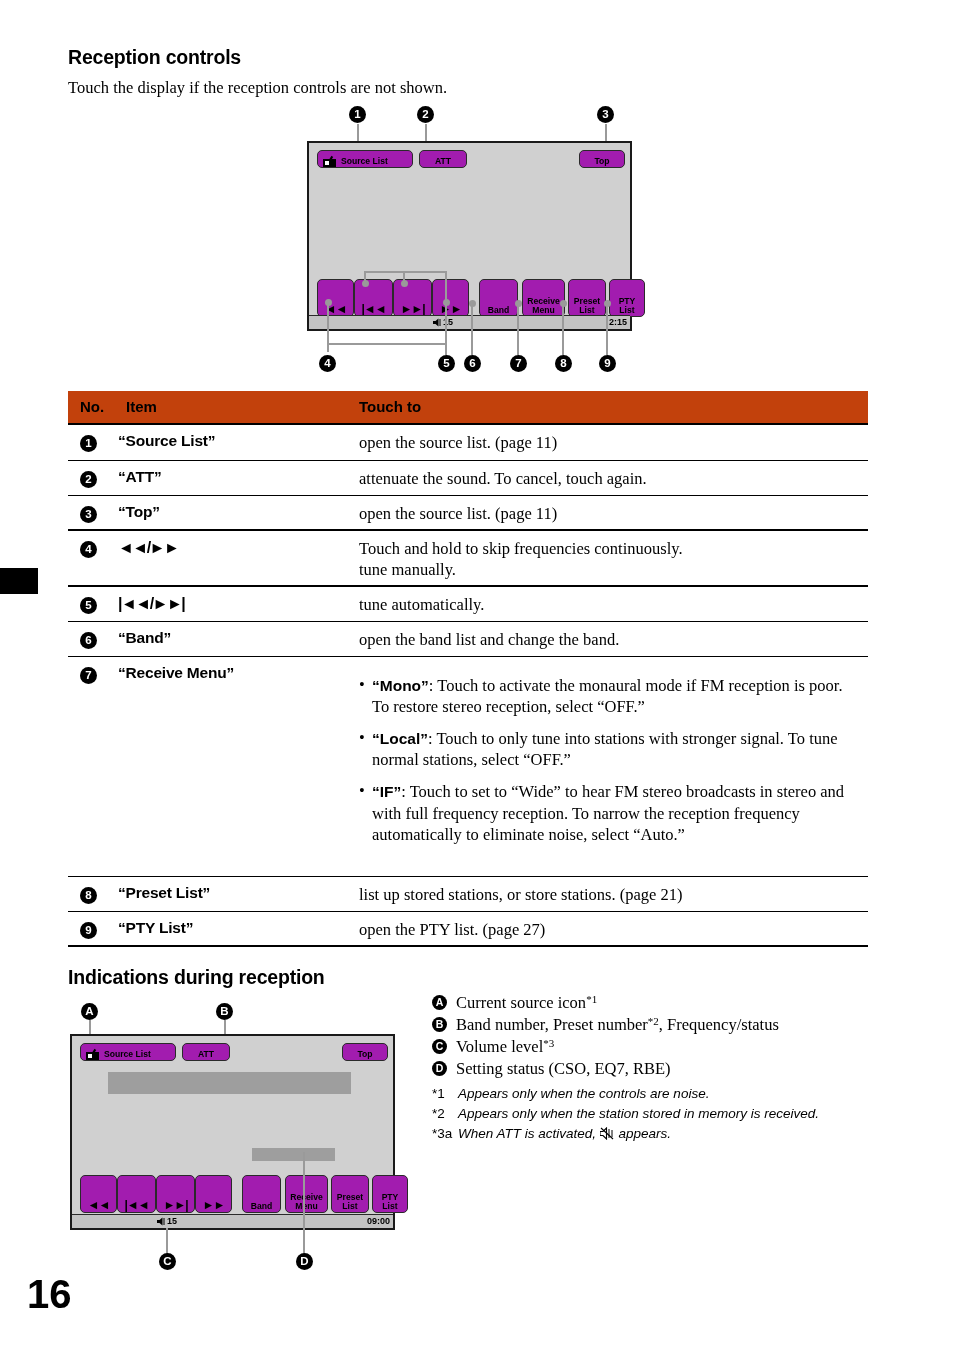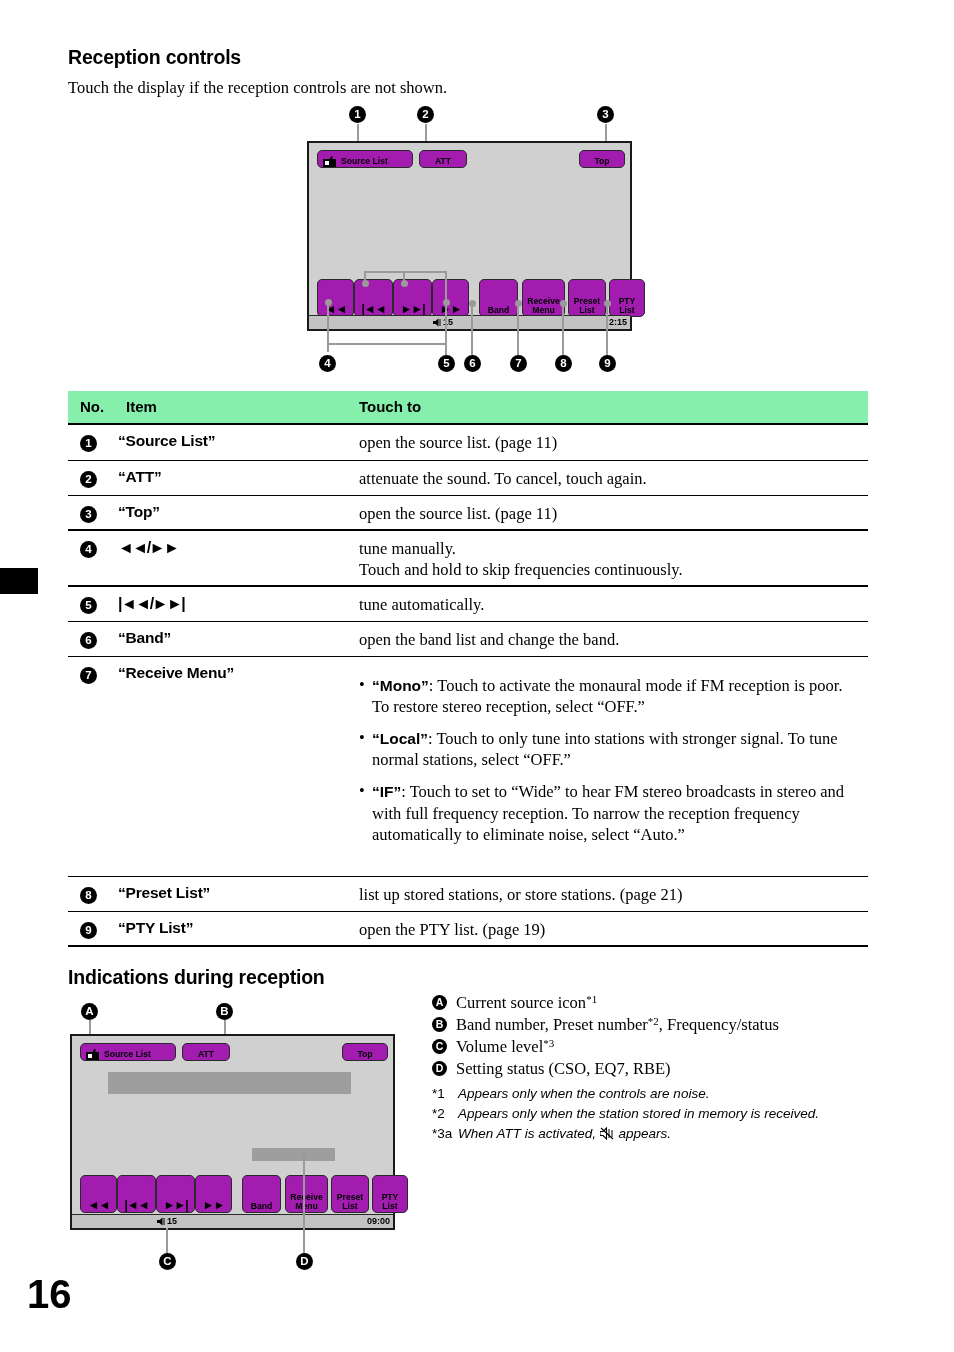--- a/index.html
+++ b/index.html
@@ -165,21 +165,21 @@
     background: #000;
     display: block;
   }
 
   
   .tbl {
     position: absolute;
     box-sizing: border-box;
   }
   .tbl-head {
-    background: #86efac;
+    background: #c2410c;
     height: 32px;
     position: relative;
     border-bottom: 2.5px solid #000;
   }
   .tbl-head span {
     position: absolute;
     top: 7px;
     font-family: "Liberation Sans", sans-serif;
     font-weight: bold;
     font-size: 15px;
@@ -412,22 +412,22 @@
       <div class="c-item">“Top”</div>
       <div class="c-touch">open the source list. (page 11)</div>
     </div>
 
     <div class="trow thick" style="height:56px;">
       <div class="c-no">
           <span class="bullet">4</span>
         </div>
       <div class="c-item glyphs">◄◄/►►</div>
       <div class="c-touch">
+        <div>Touch and hold to skip frequencies continuously.</div>
         <div>tune manually.</div>
-        <div>Touch and hold to skip frequencies continuously.</div>
       </div>
     </div>
 
     <div class="trow" style="height:35px;">
       <div class="c-no">
           <span class="bullet">5</span>
         </div>
       <div class="c-item glyphs">|◄◄/►►|</div>
       <div class="c-touch">tune automatically.</div>
     </div>
@@ -460,21 +460,21 @@
         </div>
       <div class="c-item">“Preset List”</div>
       <div class="c-touch">list up stored stations, or store stations. (page 21)</div>
     </div>
 
     <div class="trow thick" style="height:35px;">
       <div class="c-no">
           <span class="bullet">9</span>
         </div>
       <div class="c-item">“PTY List”</div>
-      <div class="c-touch">open the PTY list. (page 19)</div>
+      <div class="c-touch">open the PTY list. (page 27)</div>
     </div>
   </div>
 
   <div class="h-section" style="left:68px; top:966px;">Indications during reception</div>
 
   <div class="bullet" style="left:81px; top:1003px;">A</div>
   <div class="lead v" style="left:89px; top:1020px; height:25px;"></div>
   <div class="dot" style="left:86px; top:1042px;"></div>
 
   <div class="bullet" style="left:216px; top:1003px;">B</div>

